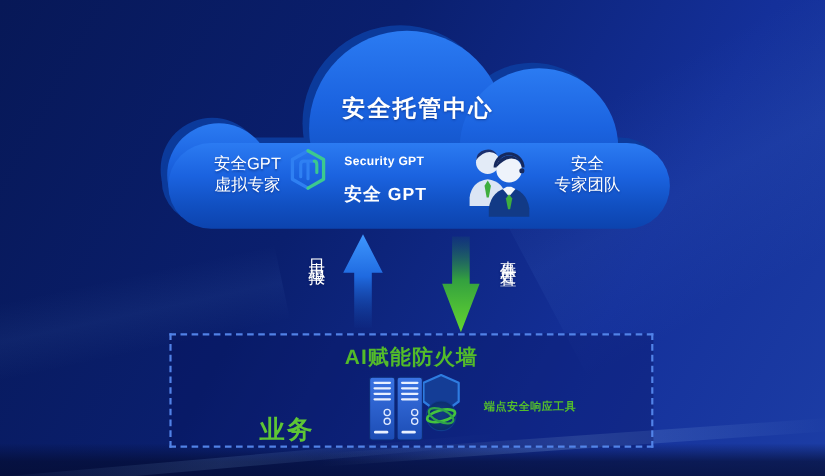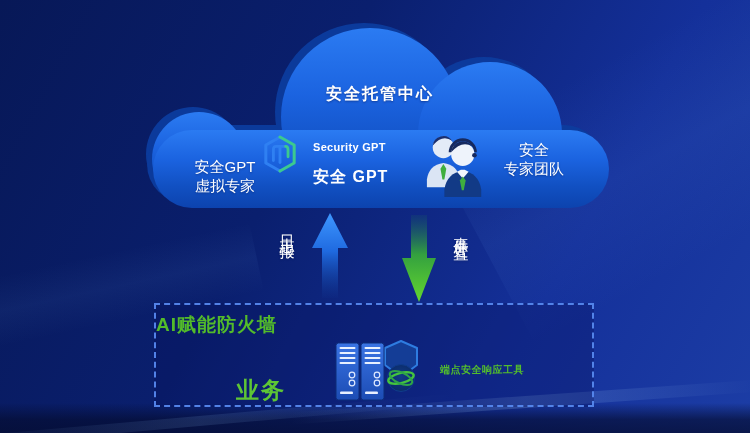--- a/index.html
+++ b/index.html
@@ -16,26 +16,26 @@
   .streak.s3{left:290px;top:396px;width:470px;height:12px;transform:rotate(-4deg);
     background:linear-gradient(90deg,rgba(150,200,255,0),rgba(170,215,255,0.20),rgba(150,200,255,0));}
   .streak.s4{left:-60px;top:416px;width:520px;height:10px;transform:rotate(-5deg);
     background:linear-gradient(90deg,rgba(120,180,255,0),rgba(150,200,255,0.13),rgba(120,180,255,0));}
   .bottom-band{position:absolute;left:0;top:403px;width:750px;height:30px;
     background:linear-gradient(180deg,rgba(4,11,46,0) 0%,rgba(4,11,46,0.65) 55%,rgba(4,11,46,0.75) 100%);}
 
   .cloud-svg{position:absolute;left:145px;top:20px;width:470px;height:192px;}
 
   .cloud-title{position:absolute;left:145px;top:84px;width:470px;text-align:center;
-    color:#ffffff;font-size:16px;font-weight:bold;letter-spacing:2px;
+    color:#ffffff;font-size:21px;font-weight:bold;letter-spacing:2px;
     text-shadow:0 1px 2px rgba(0,20,80,0.45);}
 
   .cloud-label{position:absolute;color:#ffffff;font-size:15px;line-height:1.25;
     text-align:center;text-shadow:0 1px 2px rgba(0,20,80,0.4);}
-  .virtual-expert{left:180px;top:158px;width:90px;}
+  .virtual-expert{left:180px;top:141px;width:90px;}
   .expert-team-label{left:494px;top:141px;width:80px;}
 
   .gpt-logo{position:absolute;left:263px;top:135px;width:34px;height:38px;}
   .gpt-captions{position:absolute;left:313px;top:141px;color:#fff;}
   .gpt-captions .en{font-size:11px;font-weight:bold;letter-spacing:0.3px;}
   .gpt-captions .zh{font-size:16px;font-weight:bold;letter-spacing:1px;margin-top:14px;}
 
   .team-icon{position:absolute;left:424px;top:128px;width:64px;height:72px;}
 
   .arrow-svg{position:absolute;width:40px;height:100px;}
@@ -43,21 +43,21 @@
   .arrow-down{left:400px;top:205px;}
   .flow-label{position:absolute;color:#ffffff;font-size:15px;
     writing-mode:vertical-rl;text-orientation:upright;letter-spacing:3px;
     text-shadow:0 1px 2px rgba(0,20,80,0.4);}
   .flow-up-label{left:277px;top:223px;}
   .flow-down-label{left:451px;top:225px;}
 
   .fw-box{position:absolute;left:154px;top:303px;width:440px;height:104px;
     box-sizing:border-box;border:2px dashed rgba(86,136,238,0.95);
     background:rgba(5,18,88,0.30);}
-  .fw-title{position:absolute;left:0;right:0;top:7px;
+  .fw-title{position:absolute;left:0;right:0;top:7px;text-align:center;
     color:#53bb2a;font-size:19px;font-weight:bold;letter-spacing:1px;}
   .biz-label{position:absolute;left:80px;top:46px;color:#5ec635;
     font-size:23px;font-weight:bold;letter-spacing:2px;margin-top:24px;}
   .server-svg{position:absolute;left:179px;top:33px;width:102px;height:66px;}
   .endpoint-label{position:absolute;left:284px;top:58px;color:#53bd2c;
     font-size:10px;font-weight:600;letter-spacing:0.5px;}
 </style>
 </head>
 <body>
 

